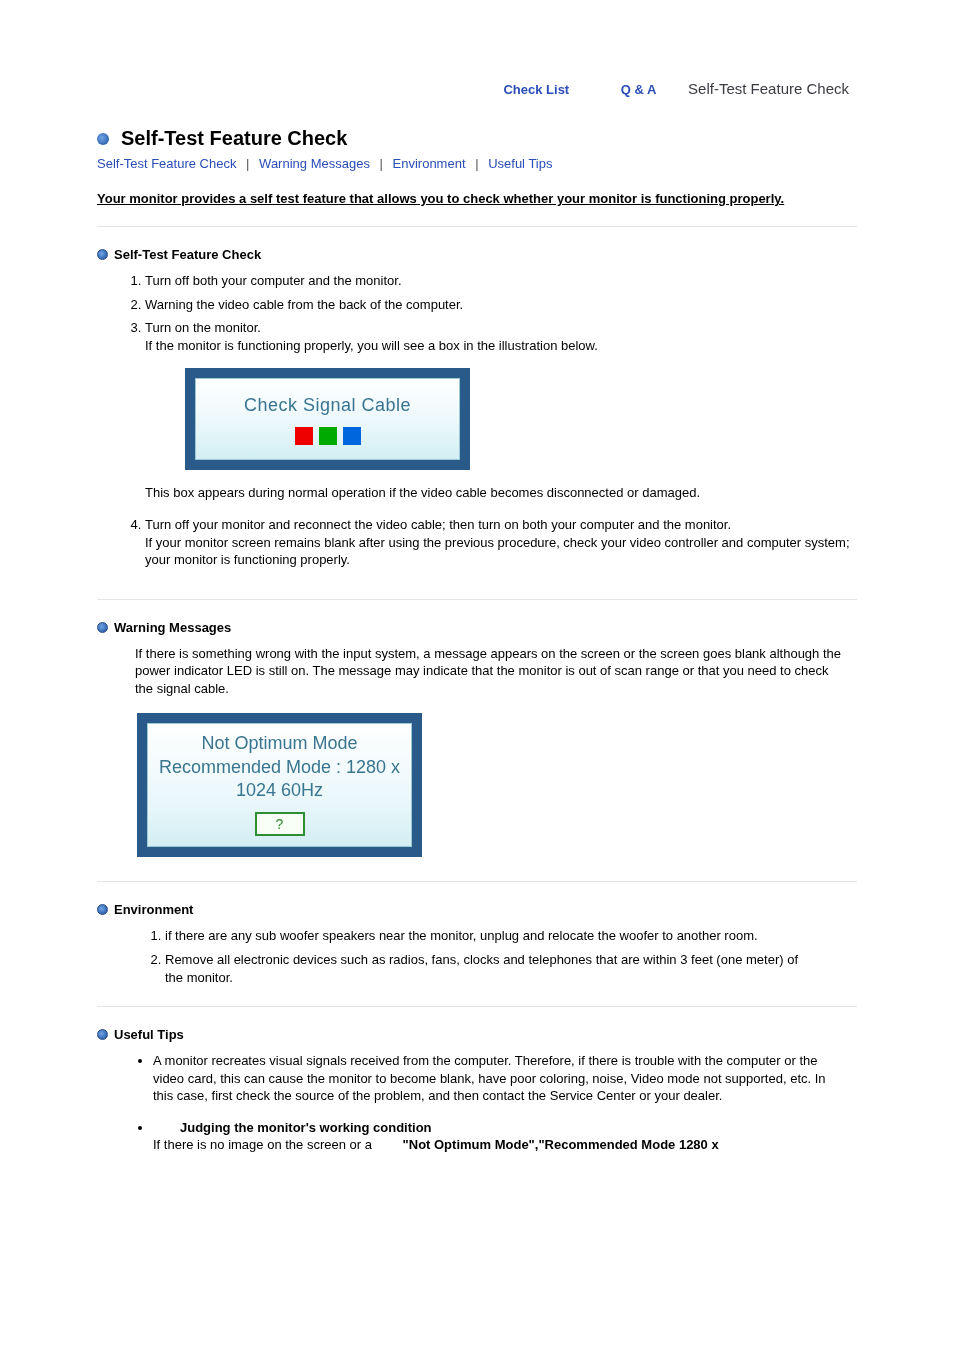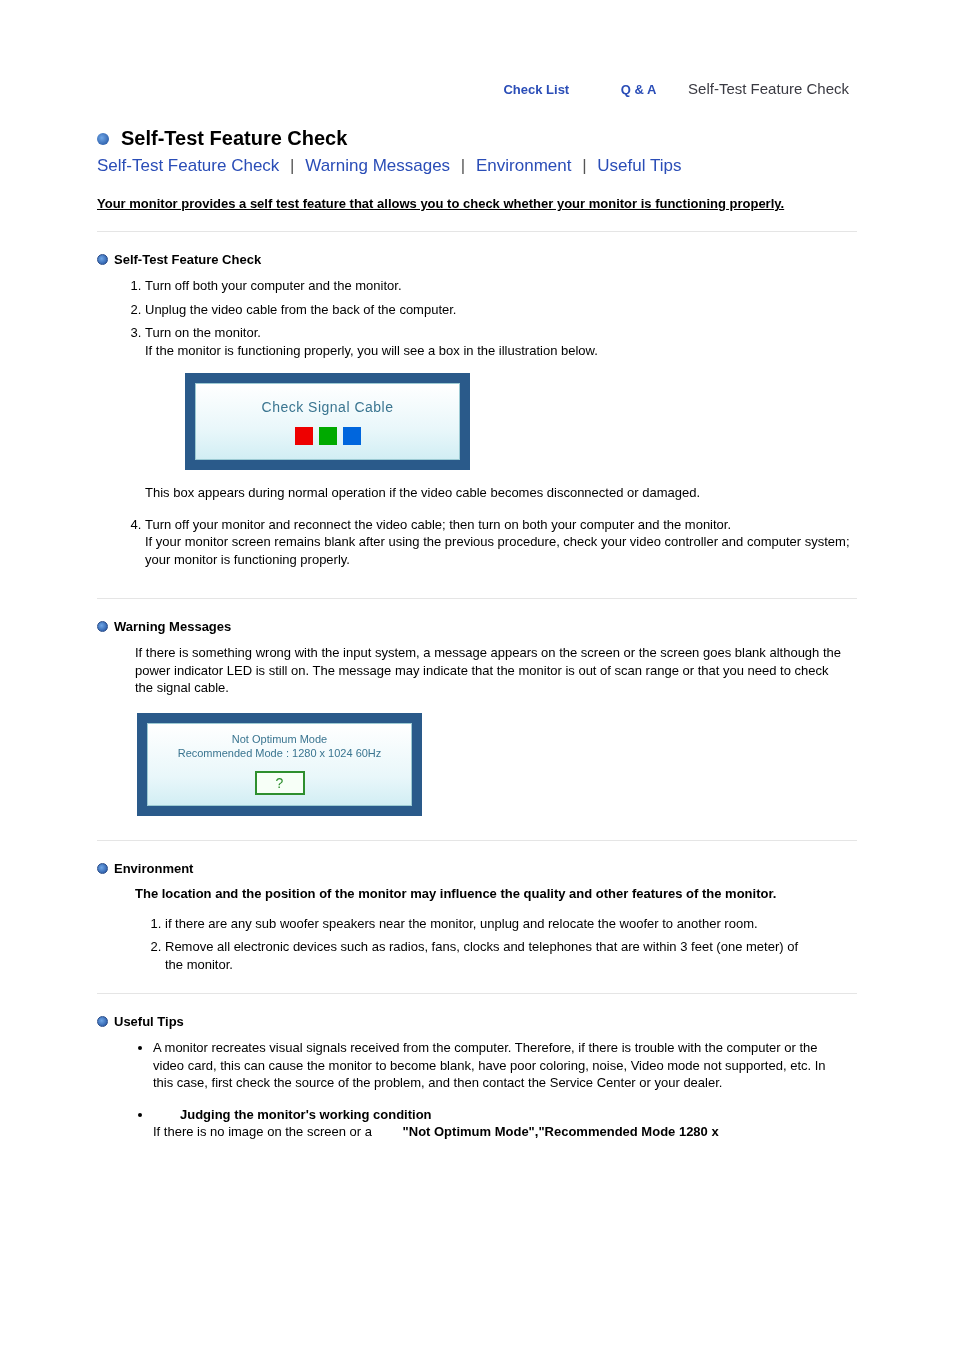--- a/index.html
+++ b/index.html
@@ -41,21 +41,21 @@
     margin-right: 12px;
     flex-shrink: 0;
   }
   .section-title {
     font-size: 20px;
     font-weight: bold;
     color: #000;
   }
   .anchors {
     margin: 6px 0 20px 0;
-    font-size: 17px;
+    font-size: 13px;
   }
   .anchors a {
     color: #2a4db7;
     text-decoration: none;
   }
   .anchors .pipe { color: #555; margin: 0 6px; }
   .intro {
     font-weight: bold;
     margin: 10px 0 20px 0;
     text-decoration: underline;
@@ -96,21 +96,21 @@
   }
   .ill-inner {
     background: linear-gradient(to bottom, #ffffff, #e9f7fa 60%, #d2eef4);
     border: 1px solid #9ccad3;
     padding: 14px 10px 14px 10px;
     text-align: center;
   }
   .ill-text1 {
     color: #3a7590;
     font-family: Tahoma, sans-serif;
-    font-size: 14px;
+    font-size: 18px;
     letter-spacing: 0.5px;
     margin-bottom: 10px;
   }
   .rgb { display:flex; justify-content:center; gap:6px; }
   .sq { width:18px; height:18px; }
   .sq.r { background:#e00; }
   .sq.g { background:#0a0; }
   .sq.b { background:#06d; }
   .body-text {
     margin-left: 38px;
@@ -133,21 +133,21 @@
   }
   ul.tips li { margin-bottom: 14px; line-height:1.35; }
   .tip-title { font-weight: bold; margin-left: 27px; }
   .illus2 .ill-inner {
     background: linear-gradient(to bottom, #ffffff, #e9f7fa 65%, #d2eef4);
     padding: 8px 8px 10px 8px;
   }
   .ill-text2 {
     color: #3a7590;
     font-family: Tahoma, sans-serif;
-    font-size: 11px;
+    font-size: 18px;
     text-align: center;
     line-height: 1.3;
     margin-bottom: 10px;
   }
   .qmark-box {
     width: 46px;
     margin: 0 auto;
     border: 2px solid #2e8f2e;
     background: #f7fff7;
     color: #2e8f2e;
@@ -186,21 +186,21 @@
 
   <div class="hr"></div>
 
   <div class="sub-head">
     <span class="sub-bullet"></span>
     <span>Self-Test Feature Check</span>
   </div>
 
   <ol class="steps">
     <li>Turn off both your computer and the monitor.</li>
-    <li>Unplug the video cable from the back of the computer.</li>
+    <li>Warning the video cable from the back of the computer.</li>
     <li>
       <span>Turn on the monitor.</span><br>
       <span>If the monitor is functioning properly, you will see a box in the illustration below.</span>
 
       <div class="illus">
         <div class="ill-box">
           <div class="ill-inner">
             <div class="ill-text1">Check Signal Cable</div>
             <div class="rgb">
               <div class="sq r"></div>
@@ -240,21 +240,20 @@
     </div>
   </div>
 
   <div class="hr" style="margin-top:24px;"></div>
 
   <div class="sub-head">
     <span class="sub-bullet"></span>
     <span>Environment</span>
   </div>
 
-  <div class="env-intro">The location and the position of the monitor may influence the quality and other features of the monitor.</div>
 
   <ol class="env-list">
     <li>if there are any sub woofer speakers near the monitor, unplug and relocate the woofer to another room.</li>
     <li>Remove all electronic devices such as radios, fans, clocks and telephones that are within 3 feet (one meter) of the monitor.</li>
   </ol>
 
   <div class="hr" style="margin-top:20px;"></div>
 
   <div class="sub-head">
     <span class="sub-bullet"></span>

